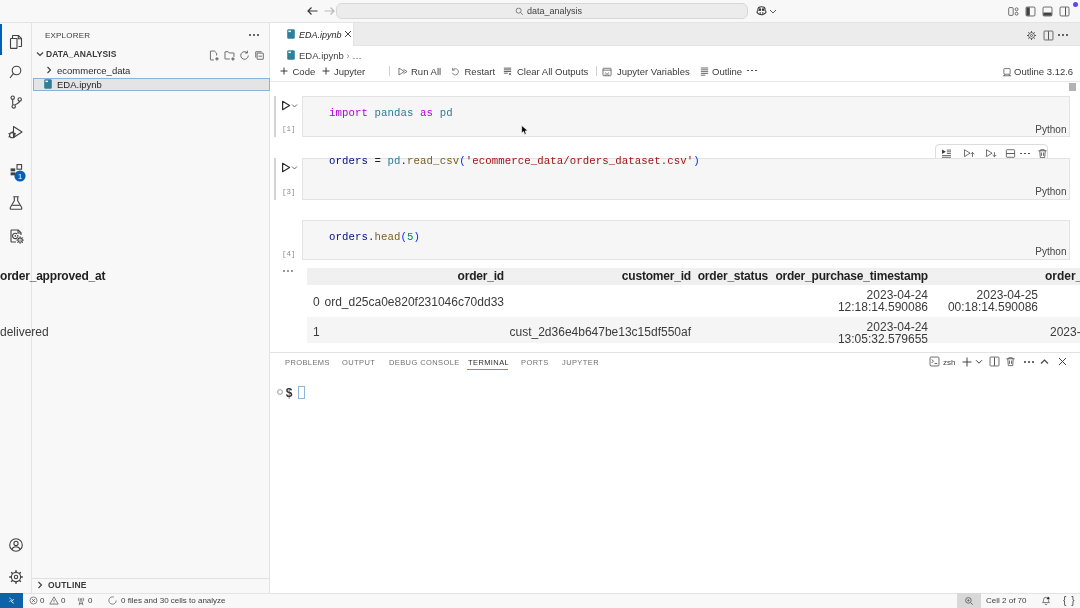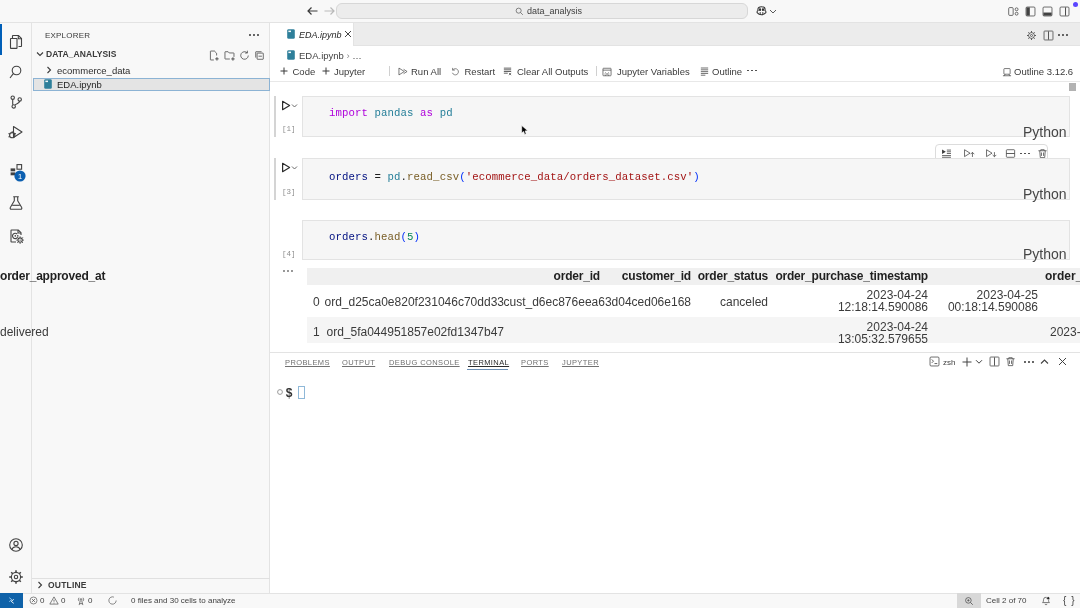--- a/index.html
+++ b/index.html
@@ -17,29 +17,29 @@
   #sidebar{left:32px;top:23px;width:238px;height:570px;background:#f8f8f8;border-right:1px solid #e3e3e3;box-sizing:border-box;font-size:9px;}
   
   #tabbar{left:270px;top:23px;width:810px;height:23px;background:#ececec;border-bottom:1px solid #e3e3e3;box-sizing:border-box;}
   #tab1{left:270px;top:23px;width:84px;height:23px;background:#ffffff;border-right:1px solid #e3e3e3;box-sizing:border-box;}
   #breadcrumb{left:270px;top:46px;width:810px;height:16px;background:#ffffff;color:#616161;font-size:9px;}
   #nbtoolbar{left:270px;top:62px;width:810px;height:20px;background:#ffffff;border-bottom:1px solid #e8e8e8;box-sizing:border-box;font-size:9px;}
   #notebook{left:270px;top:82px;width:810px;height:270px;background:#ffffff;overflow:hidden;}
   .cellbox{position:absolute;left:32px;width:768px;background:#f6f6f6;border:1px solid #e3e3e3;box-sizing:border-box;}
   .code{position:absolute;font-family:"Liberation Mono",monospace;font-size:10.7px;letter-spacing:0.09px;line-height:14px;white-space:pre;text-align:center;}
   .exec{position:absolute;font-family:"Liberation Mono",monospace;font-size:7.5px;color:#8e8e8e;}
-  .pylab{position:absolute;font-size:14px;color:#454545;margin-left:24px;}
+  .pylab{position:absolute;font-size:10px;color:#454545;margin-left:24px;}
   .tbt{top:66.2px;font-size:9.5px;color:#3b3b3b;white-space:nowrap;}
   .dots{display:flex;gap:2.2px;}
   .dots i{width:1.8px;height:1.8px;border-radius:50%;background:#3b3b3b;display:block;}
   
   .kw{color:#af00db}.mod{color:#267f99}.vr{color:#001080}.fn{color:#795e26}.st{color:#a31515}.nu{color:#098658}.br{color:#0431fa}.pl{color:#1f1f1f}
   
   #panel{left:270px;top:352px;width:810px;height:241px;background:#ffffff;border-top:1px solid #e3e3e3;box-sizing:border-box;}
-  .ptab{position:absolute;top:358px;font-size:7.5px;letter-spacing:0.4px;color:#717171;text-decoration:underline;}
+  .ptab{position:absolute;top:358px;font-size:7.5px;letter-spacing:0.4px;color:#717171;}
   
   #statusbar{left:0;top:593px;width:1080px;height:15px;background:#f8f8f8;border-top:1px solid #e3e3e3;box-sizing:border-box;font-size:7.5px;color:#414141;}
   .sitem{position:absolute;top:593px;height:15px;display:flex;align-items:center;gap:2px;font-size:8px;color:#414141;}
 </style>
 </head>
 <body>
 <div id="app">
 
   <div id="titlebar" class="abs"></div>
   <div id="searchbox" class="abs"></div>
@@ -335,52 +335,50 @@
     </svg>
 
   <div class="abs" style="left:274px;top:158px;width:2px;height:42px;background:#d4d4d4"></div>
   <svg class="abs" style="left:281px;top:161.5px" width="10" height="11" viewBox="0 0 10 11">
       <path d="M1.6 1.3l7 4.2-7 4.2z" fill="none" stroke="#2b2b2b" stroke-width="1.2" stroke-linejoin="round"></path>
     </svg>
   <svg class="abs" style="left:291px;top:165px" width="7" height="6" viewBox="0 0 7 6">
       <path d="M1 1.5l2.5 2.5L6 1.5" stroke="#6a6a6a" fill="none" stroke-width="1"></path>
     </svg>
   <div class="abs cellbox" style="left:302px;top:158px;width:768px;height:42px"></div>
-  <div class="abs code" style="left:329px;top:170px"><span class="vr">orders</span> <span class="pl">=</span> <span class="mod">pd</span><span class="pl">.</span><span class="fn">read_csv</span><span class="br">(</span><span class="st">'ecommerce_data/orders_dataset.csv'</span><span class="br">)</span></div>
+  <div class="abs code" style="left:329px;top:154px"><span class="vr">orders</span> <span class="pl">=</span> <span class="mod">pd</span><span class="pl">.</span><span class="fn">read_csv</span><span class="br">(</span><span class="st">'ecommerce_data/orders_dataset.csv'</span><span class="br">)</span></div>
   <div class="abs exec" style="left:282px;top:187.5px">[3]</div>
   <div class="abs pylab" style="right:13.5px;top:186px">Python</div>
 
   <div class="abs cellbox" style="left:302px;top:220px;width:768px;height:40px"></div>
   <div class="abs code" style="left:329px;top:229.5px"><span class="vr">orders</span><span class="pl">.</span><span class="fn">head</span><span class="br">(</span><span class="nu">5</span><span class="br">)</span></div>
   <div class="abs exec" style="left:282px;top:249.5px">[4]</div>
   <div class="abs pylab" style="right:13.5px;top:246px">Python</div>
 
   <div class="abs dots" style="left:283px;top:270px">
       <i style="background:#7a7a7a"></i>
       <i style="background:#7a7a7a"></i>
       <i style="background:#7a7a7a"></i>
     </div>
   <div class="abs" style="left:307px;top:268px;width:773px;height:17px;background:#f0f0f0"></div>
   <div class="abs" style="left:307px;top:317px;width:773px;height:26px;background:#f5f5f5"></div>
-  <div class="abs" style="left:0;top:268.5px;width:600px;text-align:right;font-size:12px;font-weight:bold;color:#1f1f1f;letter-spacing:-0.2px">order_id</div>
+  <div class="abs" style="left:0;top:268.5px;width:504px;text-align:right;font-size:12px;font-weight:bold;color:#1f1f1f;letter-spacing:-0.2px">order_id</div>
   <div class="abs" style="left:0;top:268.5px;width:691px;text-align:right;font-size:12px;font-weight:bold;color:#1f1f1f;letter-spacing:-0.2px">customer_id</div>
   <div class="abs" style="left:0;top:268.5px;width:768px;text-align:right;font-size:12px;font-weight:bold;color:#1f1f1f;letter-spacing:-0.2px">order_status</div>
   <div class="abs" style="left:0;top:268.5px;width:928px;text-align:right;font-size:12px;font-weight:bold;color:#1f1f1f;letter-spacing:-0.2px">order_purchase_timestamp</div>
   <div class="abs" style="left:0;top:268.5px;width:1038px;text-align:left;font-size:12px;font-weight:bold;color:#1f1f1f;letter-spacing:-0.2px">order_approved_at</div>
   <div class="abs" style="left:1045px;top:268.5px;font-size:12px;font-weight:bold;color:#1f1f1f;white-space:nowrap">order_delivered_carrier_date</div>
 
   <div class="abs" style="left:313px;top:294.5px;font-size:12px">0</div>
   <div class="abs" style="left:0;top:294.5px;width:504px;text-align:right;font-size:12px">ord_d25ca0e820f231046c70dd33</div>
-  <div class="abs" style="left:0;top:294.5px;width:691px;text-align:right;font-size:12px">cust_d6ec876eea63d04ced06e168</div>
-  <div class="abs" style="left:0;top:294.5px;width:768px;text-align:right;font-size:12px">canceled</div>
   <div class="abs" style="left:0;top:288.5px;width:928px;text-align:right;font-size:12px;line-height:12px">2023-04-24<br>12:18:14.590086</div>
   <div class="abs" style="left:0;top:288.5px;width:1038px;text-align:right;font-size:12px;line-height:12px">2023-04-25<br>00:18:14.590086</div>
 
   <div class="abs" style="left:313px;top:324.5px;font-size:12px">1</div>
-  <div class="abs" style="left:0;top:324.5px;width:504px;text-align:right;font-size:12px">ord_5fa044951857e02fd1347b47</div>
+  <div class="abs" style="left:0;top:324.5px;width:691px;text-align:right;font-size:12px">cust_2d36e4b647be13c15df550af</div>
   <div class="abs" style="left:0;top:324.5px;width:768px;text-align:left;font-size:12px">delivered</div>
   <div class="abs" style="left:0;top:320.5px;width:928px;text-align:right;font-size:12px;line-height:12px">2023-04-24<br>13:05:32.579655</div>
   <div class="abs" style="left:1050px;top:324.5px;font-size:12px;white-space:nowrap">2023-05-02</div>
 
   <div id="panel" class="abs"></div>
   <div class="ptab abs" style="left:285px">PROBLEMS</div>
   <div class="ptab abs" style="left:342px">OUTPUT</div>
   <div class="ptab abs" style="left:389px">DEBUG CONSOLE</div>
   <div class="ptab abs" style="left:468px;color:#2b2b2b">TERMINAL</div>
   <div class="abs" style="left:467px;top:368.5px;width:41px;height:1.5px;background:#6d90b5"></div>
@@ -449,21 +447,21 @@
         <circle cx="8" cy="5.5" r="1.3" class="ic" stroke-width="1.1"></circle>
         <path d="M6.9 7.5L5 14.5M9.1 7.5l1.9 7M6 12.2h4" class="ic" stroke-width="1.1"></path>
         <path d="M4.8 2.8a4.6 4.6 0 0 0 0 5.4M11.2 2.8a4.6 4.6 0 0 1 0 5.4" class="ic" stroke-width="1.1"></path>
       </svg>
       <span>0</span>
     </div>
   <div class="sitem" style="left:108px">
       <svg width="9" height="9" viewBox="0 0 16 16">
         <path d="M14.5 8a6.5 6.5 0 1 1-4-6" class="ic" stroke-width="1.5"></path>
       </svg>
-      <span style="margin-left:12px">0 files and 30 cells to analyze</span>
+      <span style="margin-left:2px">0 files and 30 cells to analyze</span>
     </div>
   <div class="abs" style="left:957px;top:593px;width:24px;height:15px;background:#d8d8d8"></div>
   <svg class="abs" style="left:964px;top:596px" width="10" height="10" viewBox="0 0 16 16">
       <circle cx="7" cy="7" r="4.5" class="ic" stroke-width="1.2"></circle>
       <path d="M10.5 10.5L14 14" stroke="#424242" stroke-width="1.2"></path>
       <path d="M7 5v4M5 7h4" stroke="#424242" stroke-width="1"></path>
     </svg>
   <div class="sitem" style="left:986px">
       <span>Cell 2 of 70</span>
     </div>

